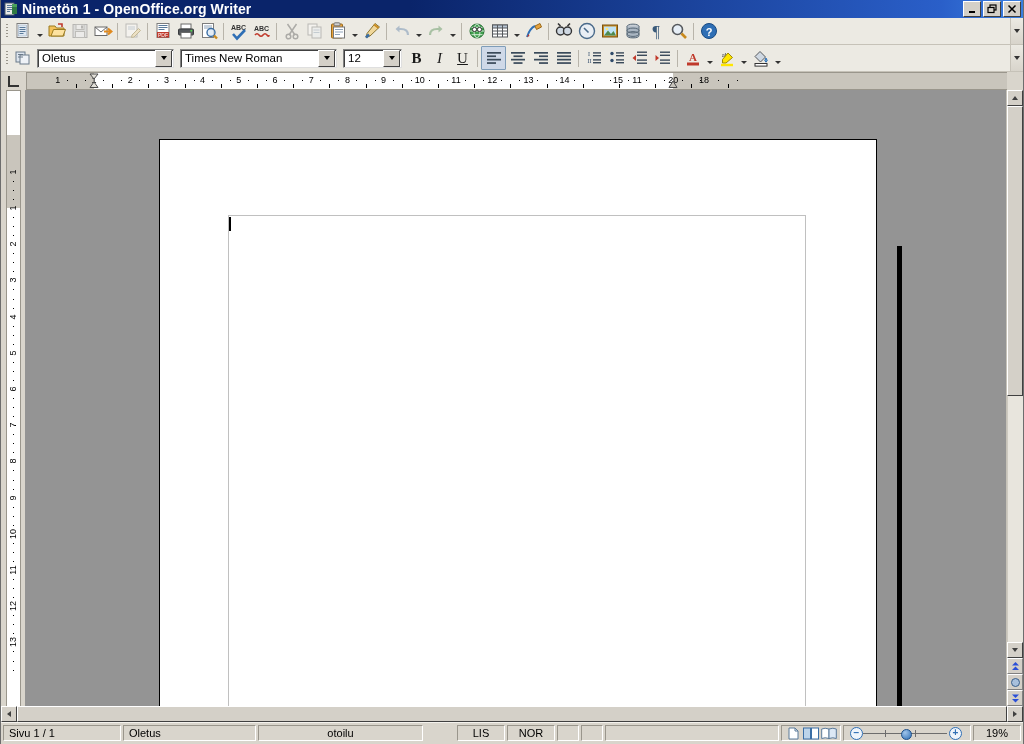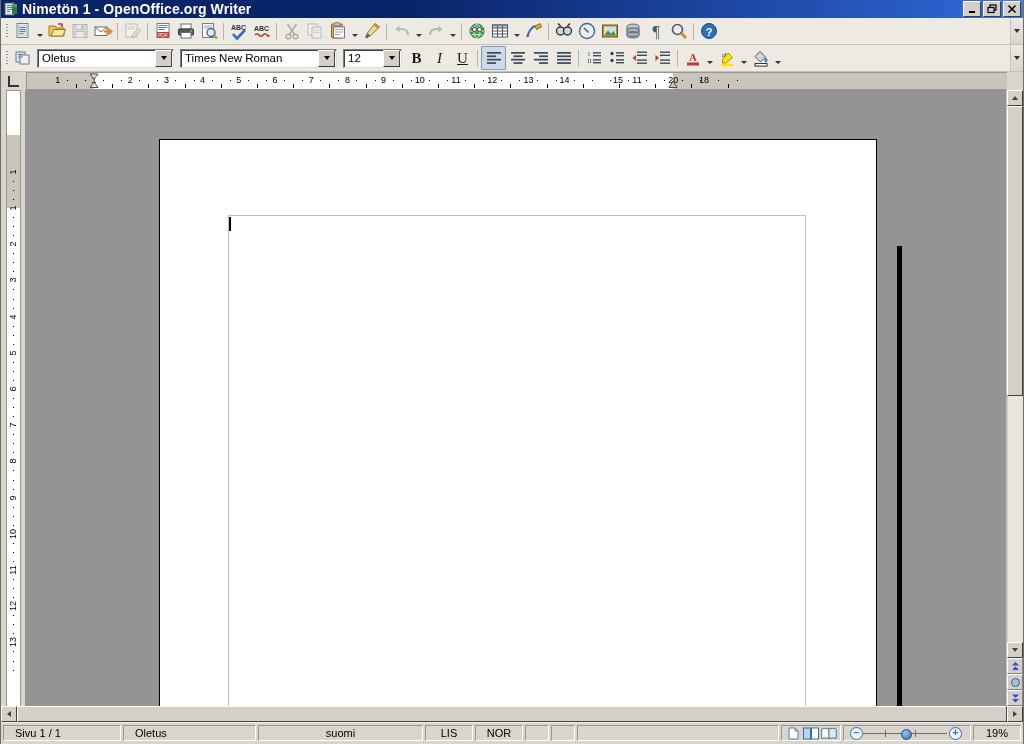--- a/index.html
+++ b/index.html
@@ -132,21 +132,21 @@
           display:flex;align-items:center;justify-content:center;}
   .hscrollrow{height:16px;flex:0 0 16px;display:flex;background:#d9d5cc;align-items:stretch;}
 
   
   .statusbar{
     height:22px;flex:0 0 22px;background:#d9d5cc;display:flex;align-items:stretch;
     border-top:1px solid #f4f2ed;padding:2px 2px 3px 2px;box-sizing:border-box;gap:2px;
   }
   .sf{
     background:#d9d5cc;border:1px solid;border-color:#9a968c #fff #fff #9a968c;
-    display:flex;align-items:center;font-size:11px;color:#000;padding:0 11px;box-sizing:border-box;
+    display:flex;align-items:center;font-size:11px;color:#000;padding:0 5px;box-sizing:border-box;
     white-space:nowrap;overflow:hidden;
   }
   .sf.c{justify-content:center;}
   .zoomslider{display:flex;align-items:center;gap:0;padding:0 6px;}
   .zs-line{width:84px;height:1px;background:#6d6d6d;position:relative;}
   .zs-tick{position:absolute;top:-3px;width:1px;height:7px;background:#6d6d6d;}
   .zs-knob{position:absolute;top:-4px;width:9px;height:9px;border-radius:50%;
            background:radial-gradient(circle at 35% 30%,#9fc4ea,#2f6fb5);border:1px solid #1c4f8a;}
   .circ{width:11px;height:11px;border-radius:50%;border:1.5px solid #2f6fb5;
         display:flex;align-items:center;justify-content:center;color:#2f6fb5;font-size:10px;
@@ -823,22 +823,22 @@
     <div class="sbtn">
       <svg width="8" height="8" viewBox="0 0 8 8">
           <path d="M6 4 L2 1 L2 7 Z" fill="#404040"></path>
         </svg>
     </div>
   </div>
 
   <div class="statusbar">
     <div class="sf" style="width:118px;flex:0 0 118px;">Sivu 1 / 1</div>
     <div class="sf" style="width:133px;flex:0 0 133px;">Oletus</div>
-    <div class="sf c" style="width:165px;flex:0 0 165px;">suomi</div>
-    <div class="sf c" style="width:48px;flex:0 0 48px;">LIS</div>
+    <div class="sf c" style="width:165px;flex:0 0 165px;">otoilu</div>
+    <div class="sf c" style="width:48px;flex:0 0 48px;margin-left:32px;">LIS</div>
     <div class="sf c" style="width:48px;flex:0 0 48px;">NOR</div>
     <div class="sf" style="width:22px;flex:0 0 22px;"></div>
     <div class="sf" style="width:22px;flex:0 0 22px;"></div>
     <div class="sf" style="flex:1;"></div>
 
     <div class="sf" style="flex:0 0 60px;gap:2px;padding:0 3px;">
       <span class="viewbtn">
         <svg width="11" height="13" viewBox="0 0 11 13">
           <path d="M1 1 H7 L10 4 V12 H1 Z" fill="#fff" stroke="#5a7a9a"></path>
           <path d="M7 1 V4 H10" fill="none" stroke="#5a7a9a"></path>

